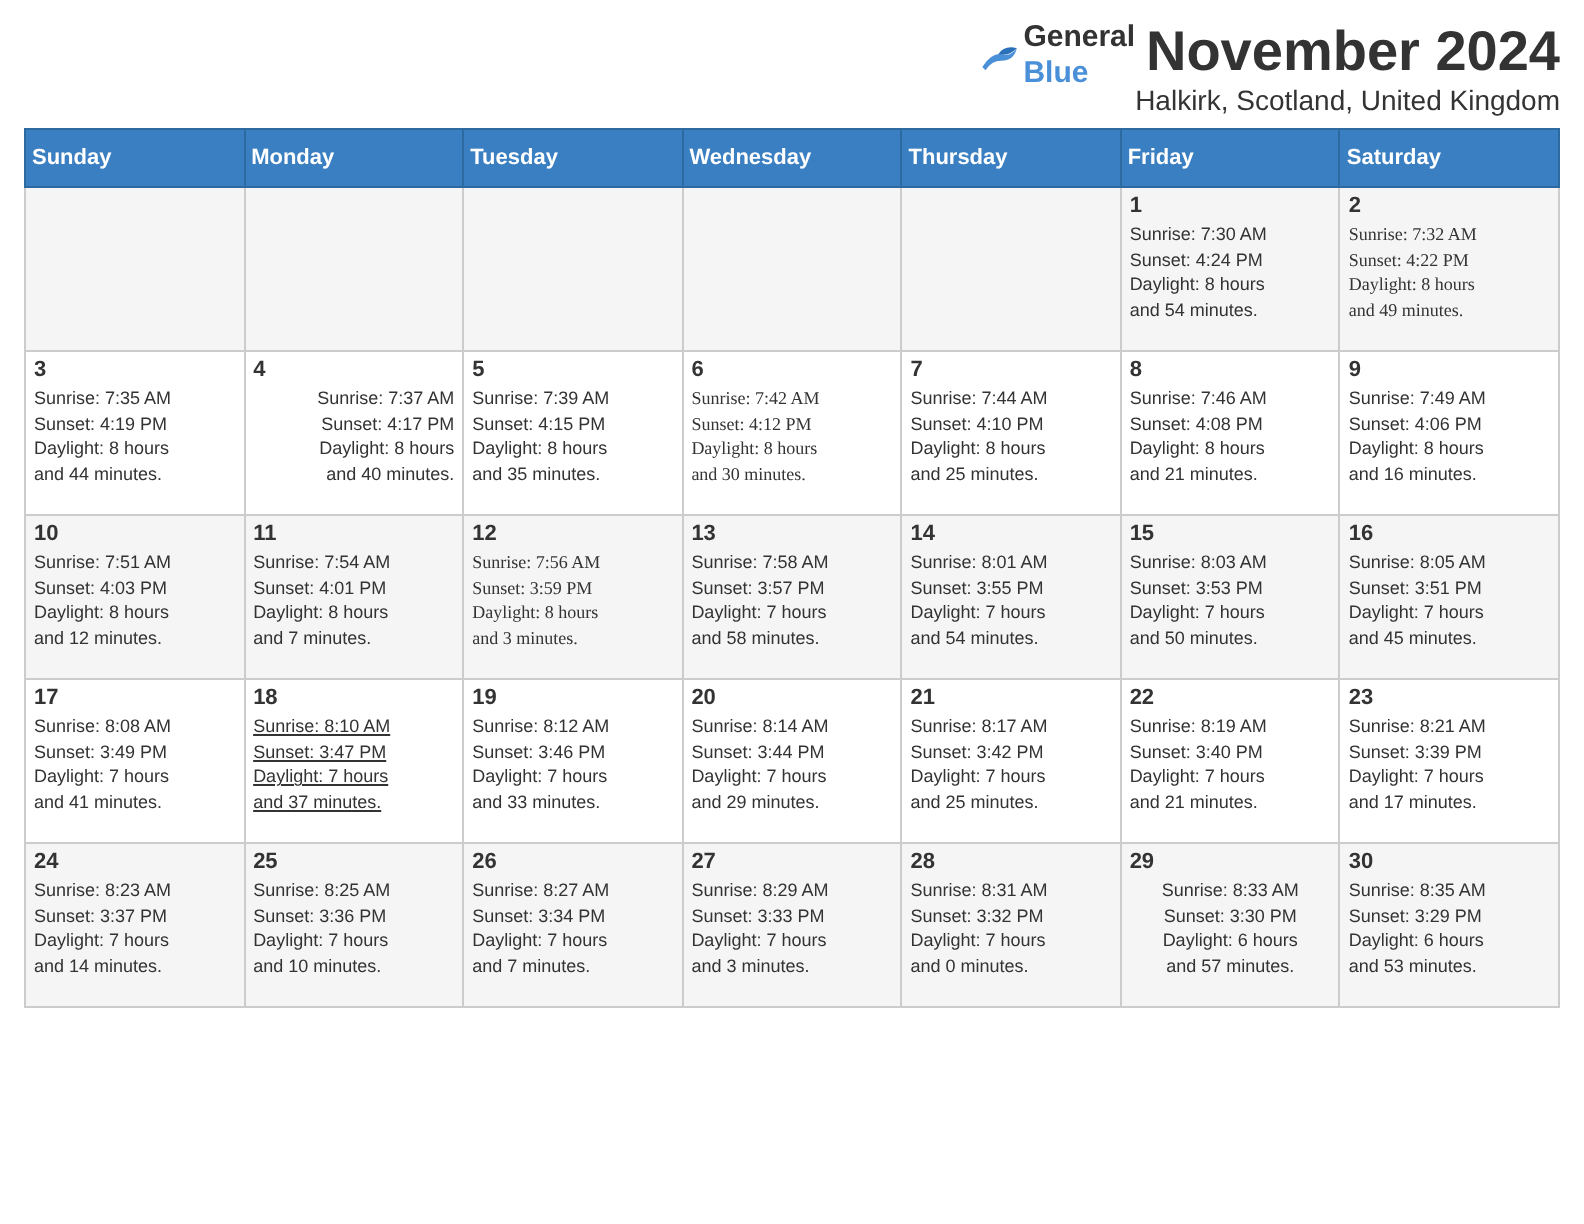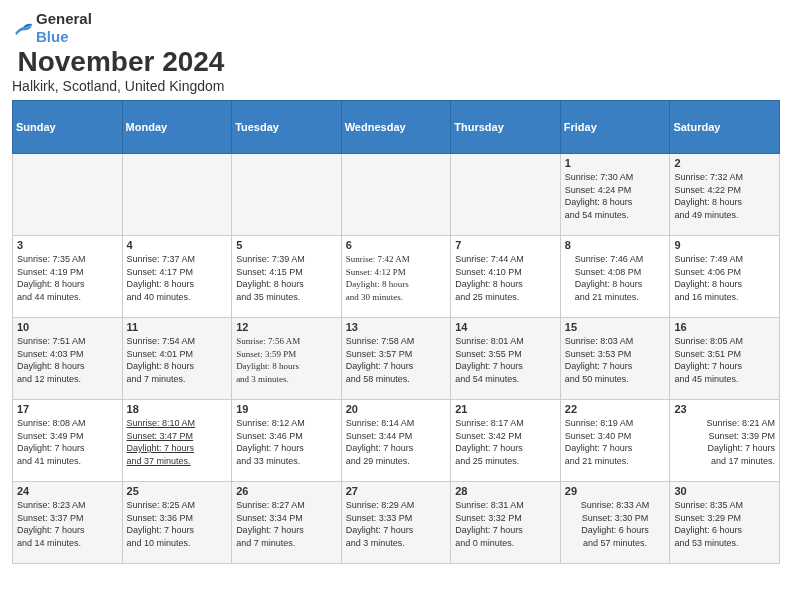--- a/index.html
+++ b/index.html
@@ -13,21 +13,20 @@
     .page {
       width: 792px;
       height: 612px;
       padding: 10px 12px 8px 12px;
     }
     .header-area {
       display: flex;
       justify-content: flex-end;
       align-items: flex-start;
       margin-bottom: 6px;
-      flex-direction: column;
     }
     .logo {
       display: flex;
       align-items: center;
       gap: 2px;
     }
     .logo-bird {
       width: 22px;
       height: 18px;
     }
@@ -46,21 +45,21 @@
     .calendar {
       width: 100%;
       border-collapse: collapse;
       table-layout: fixed;
     }
     .calendar th {
       background: #3a7fc1;
       color: #fff;
       font-size: 11px;
       font-weight: bold;
-      padding: 20px 3px;
+      padding: 8px 3px;
       text-align: left;
       border: 1px solid #2d6aa0;
     }
     .calendar td {
       border: 1px solid #ccc;
       vertical-align: top;
       padding: 3px 4px;
       font-size: 9.5px;
       color: #333;
       height: 82px;
@@ -131,37 +130,37 @@
           <td class="empty-cell"></td>
           <td>
             <span class="day-num">1</span>
             <div class="day-info" style="white-space: pre-line;">Sunrise: 7:30 AM
 Sunset: 4:24 PM
 Daylight: 8 hours
 and 54 minutes.</div>
           </td>
           <td>
             <span class="day-num">2</span>
-            <div class="day-info" style="white-space: pre-line;">Sunrise: 7:32 AM
+            <div class="day-info" style="white-space: pre-line; font-family: Liberation Serif, serif;">Sunrise: 7:32 AM
 Sunset: 4:22 PM
 Daylight: 8 hours
 and 49 minutes.</div>
           </td>
         </tr>
         <tr>
           <td>
             <span class="day-num">3</span>
             <div class="day-info" style="white-space: pre-line;">Sunrise: 7:35 AM
 Sunset: 4:19 PM
 Daylight: 8 hours
 and 44 minutes.</div>
           </td>
           <td>
             <span class="day-num">4</span>
-            <div class="day-info" style="white-space: pre-line;">Sunrise: 7:37 AM
+            <div class="day-info" style="white-space: pre-line; text-align: right;">Sunrise: 7:37 AM
 Sunset: 4:17 PM
 Daylight: 8 hours
 and 40 minutes.</div>
           </td>
           <td>
             <span class="day-num">5</span>
             <div class="day-info" style="white-space: pre-line;">Sunrise: 7:39 AM
 Sunset: 4:15 PM
 Daylight: 8 hours
 and 35 minutes.</div>
@@ -175,21 +174,21 @@
           </td>
           <td>
             <span class="day-num">7</span>
             <div class="day-info" style="white-space: pre-line;">Sunrise: 7:44 AM
 Sunset: 4:10 PM
 Daylight: 8 hours
 and 25 minutes.</div>
           </td>
           <td>
             <span class="day-num">8</span>
-            <div class="day-info" style="white-space: pre-line; margin-left: 10px;">Sunrise: 7:46 AM
+            <div class="day-info" style="white-space: pre-line;">Sunrise: 7:46 AM
 Sunset: 4:08 PM
 Daylight: 8 hours
 and 21 minutes.</div>
           </td>
           <td>
             <span class="day-num">9</span>
             <div class="day-info" style="white-space: pre-line;">Sunrise: 7:49 AM
 Sunset: 4:06 PM
 Daylight: 8 hours
 and 16 minutes.</div>
@@ -284,21 +283,21 @@
           </td>
           <td>
             <span class="day-num">22</span>
             <div class="day-info" style="white-space: pre-line;">Sunrise: 8:19 AM
 Sunset: 3:40 PM
 Daylight: 7 hours
 and 21 minutes.</div>
           </td>
           <td>
             <span class="day-num">23</span>
-            <div class="day-info" style="white-space: pre-line; text-align: right;">Sunrise: 8:21 AM
+            <div class="day-info" style="white-space: pre-line;">Sunrise: 8:21 AM
 Sunset: 3:39 PM
 Daylight: 7 hours
 and 17 minutes.</div>
           </td>
         </tr>
         <tr>
           <td>
             <span class="day-num">24</span>
             <div class="day-info" style="white-space: pre-line;">Sunrise: 8:23 AM
 Sunset: 3:37 PM

